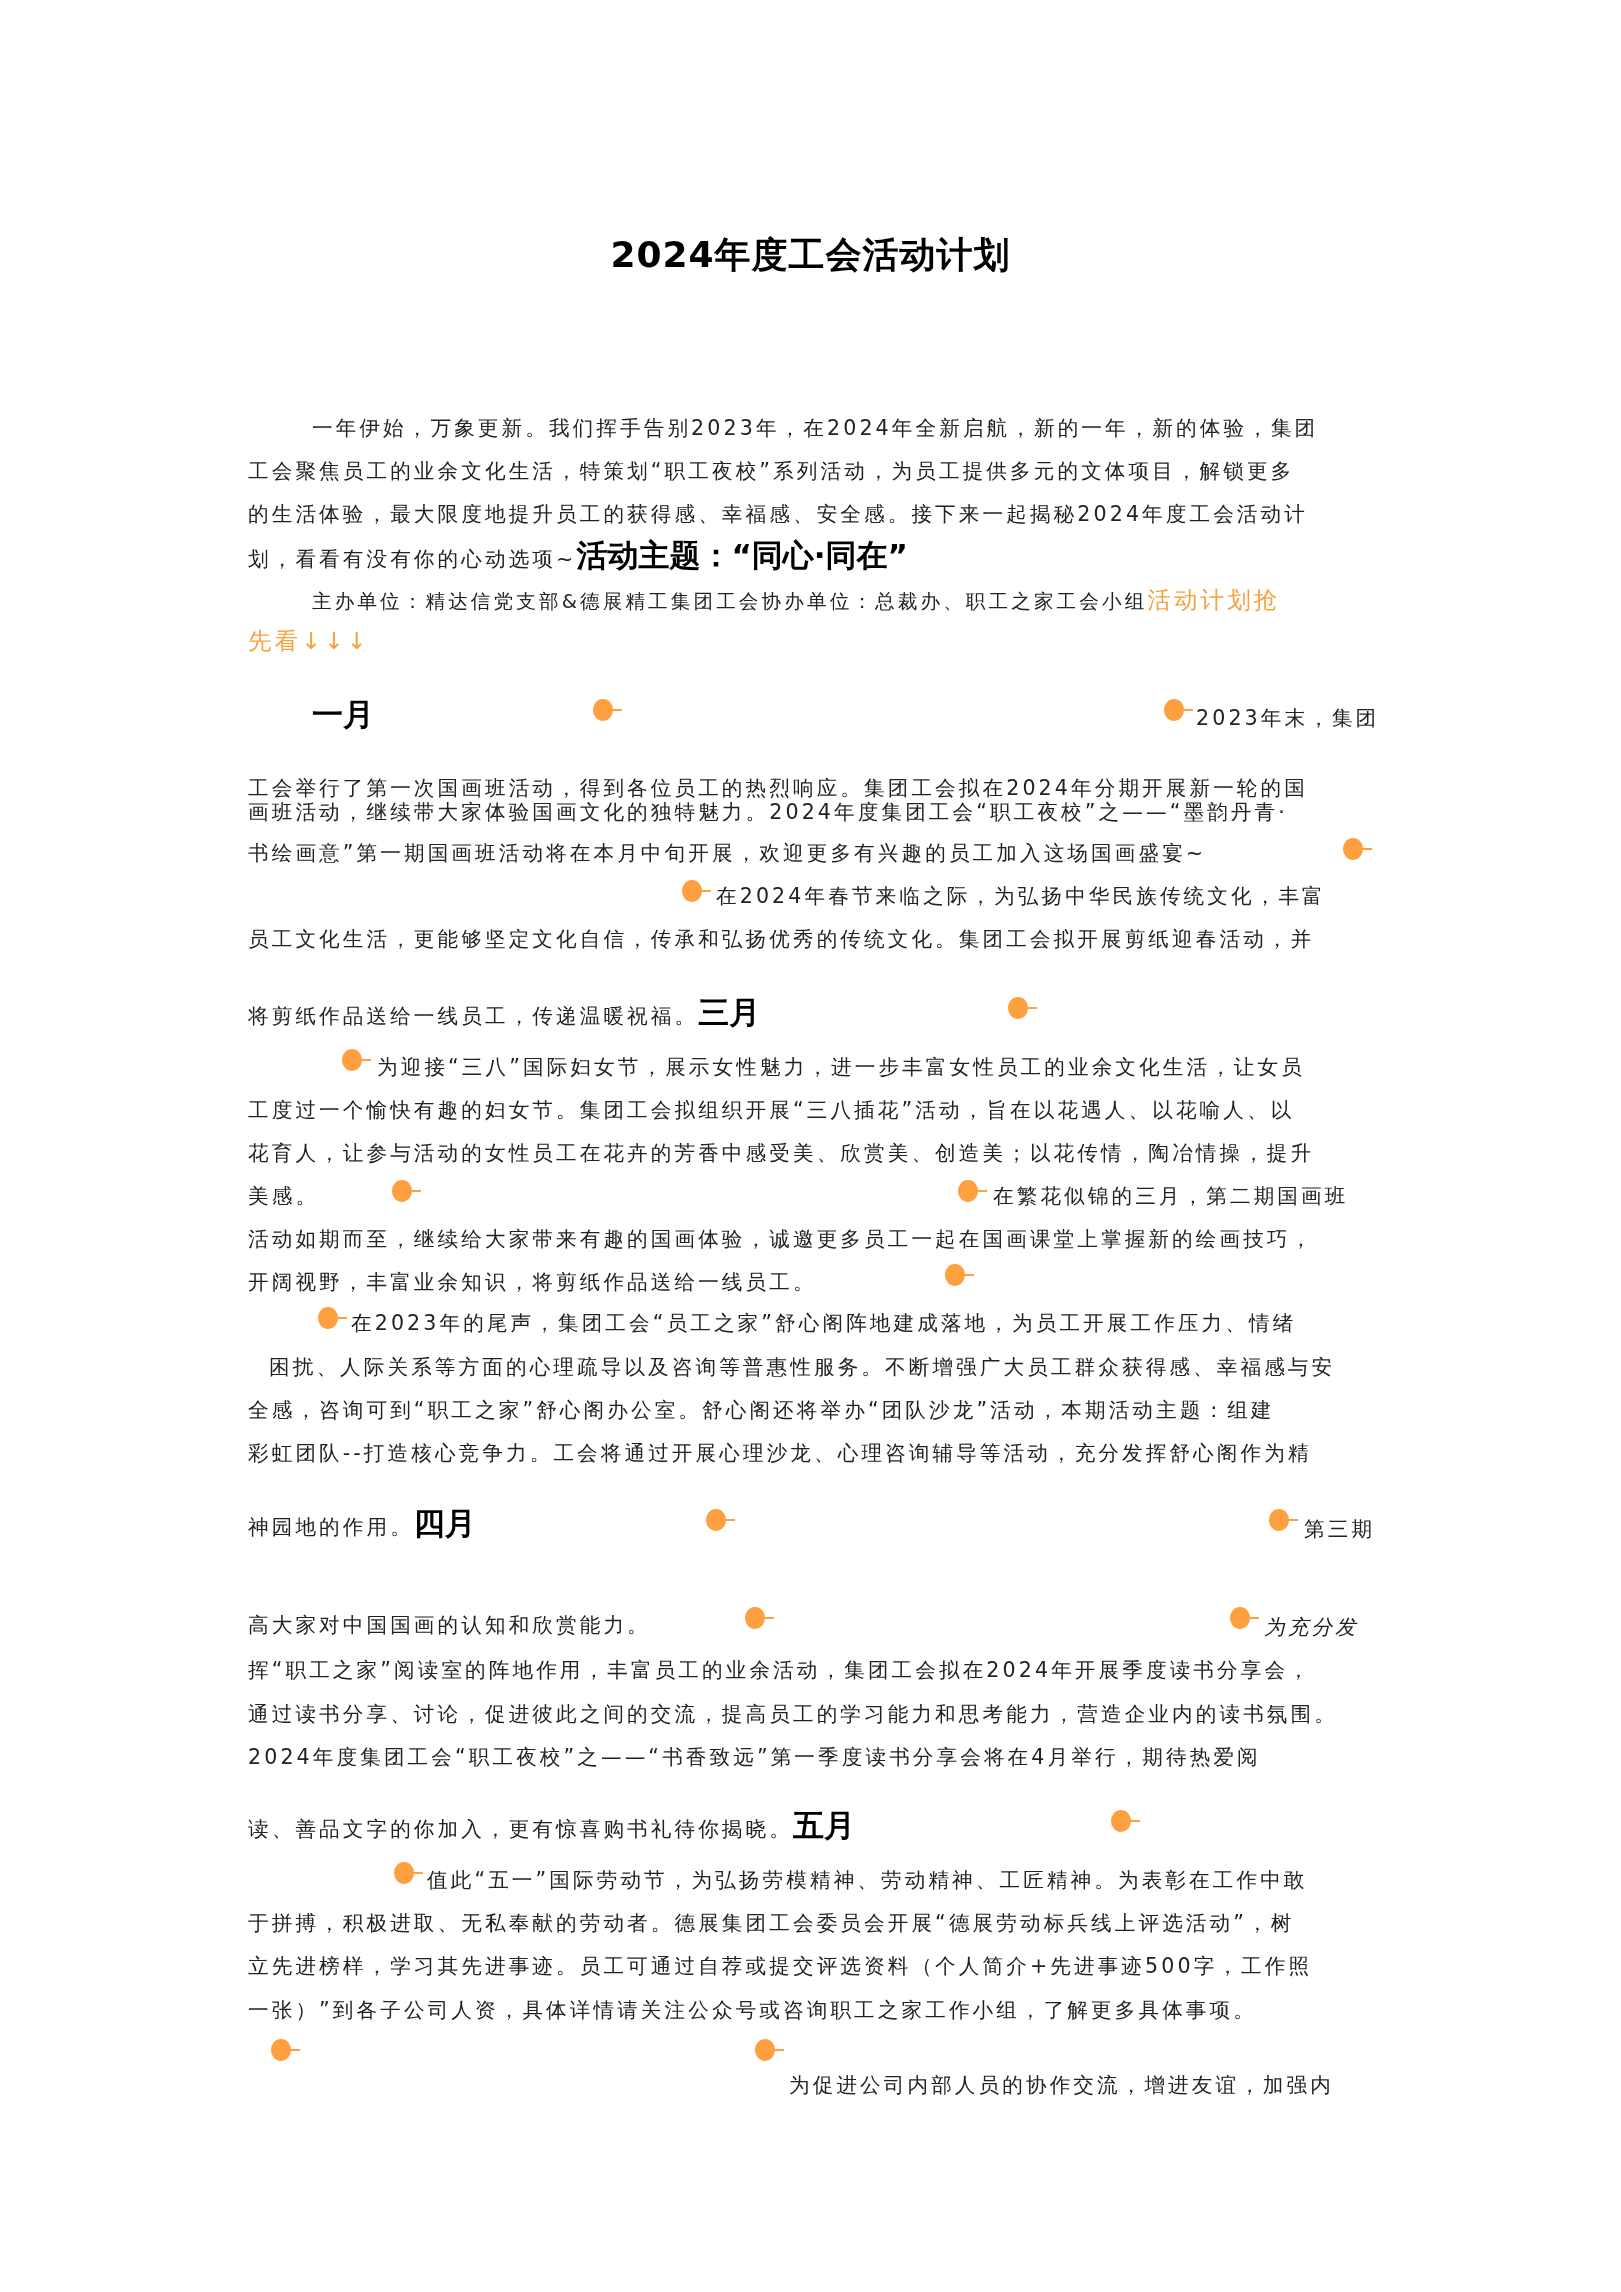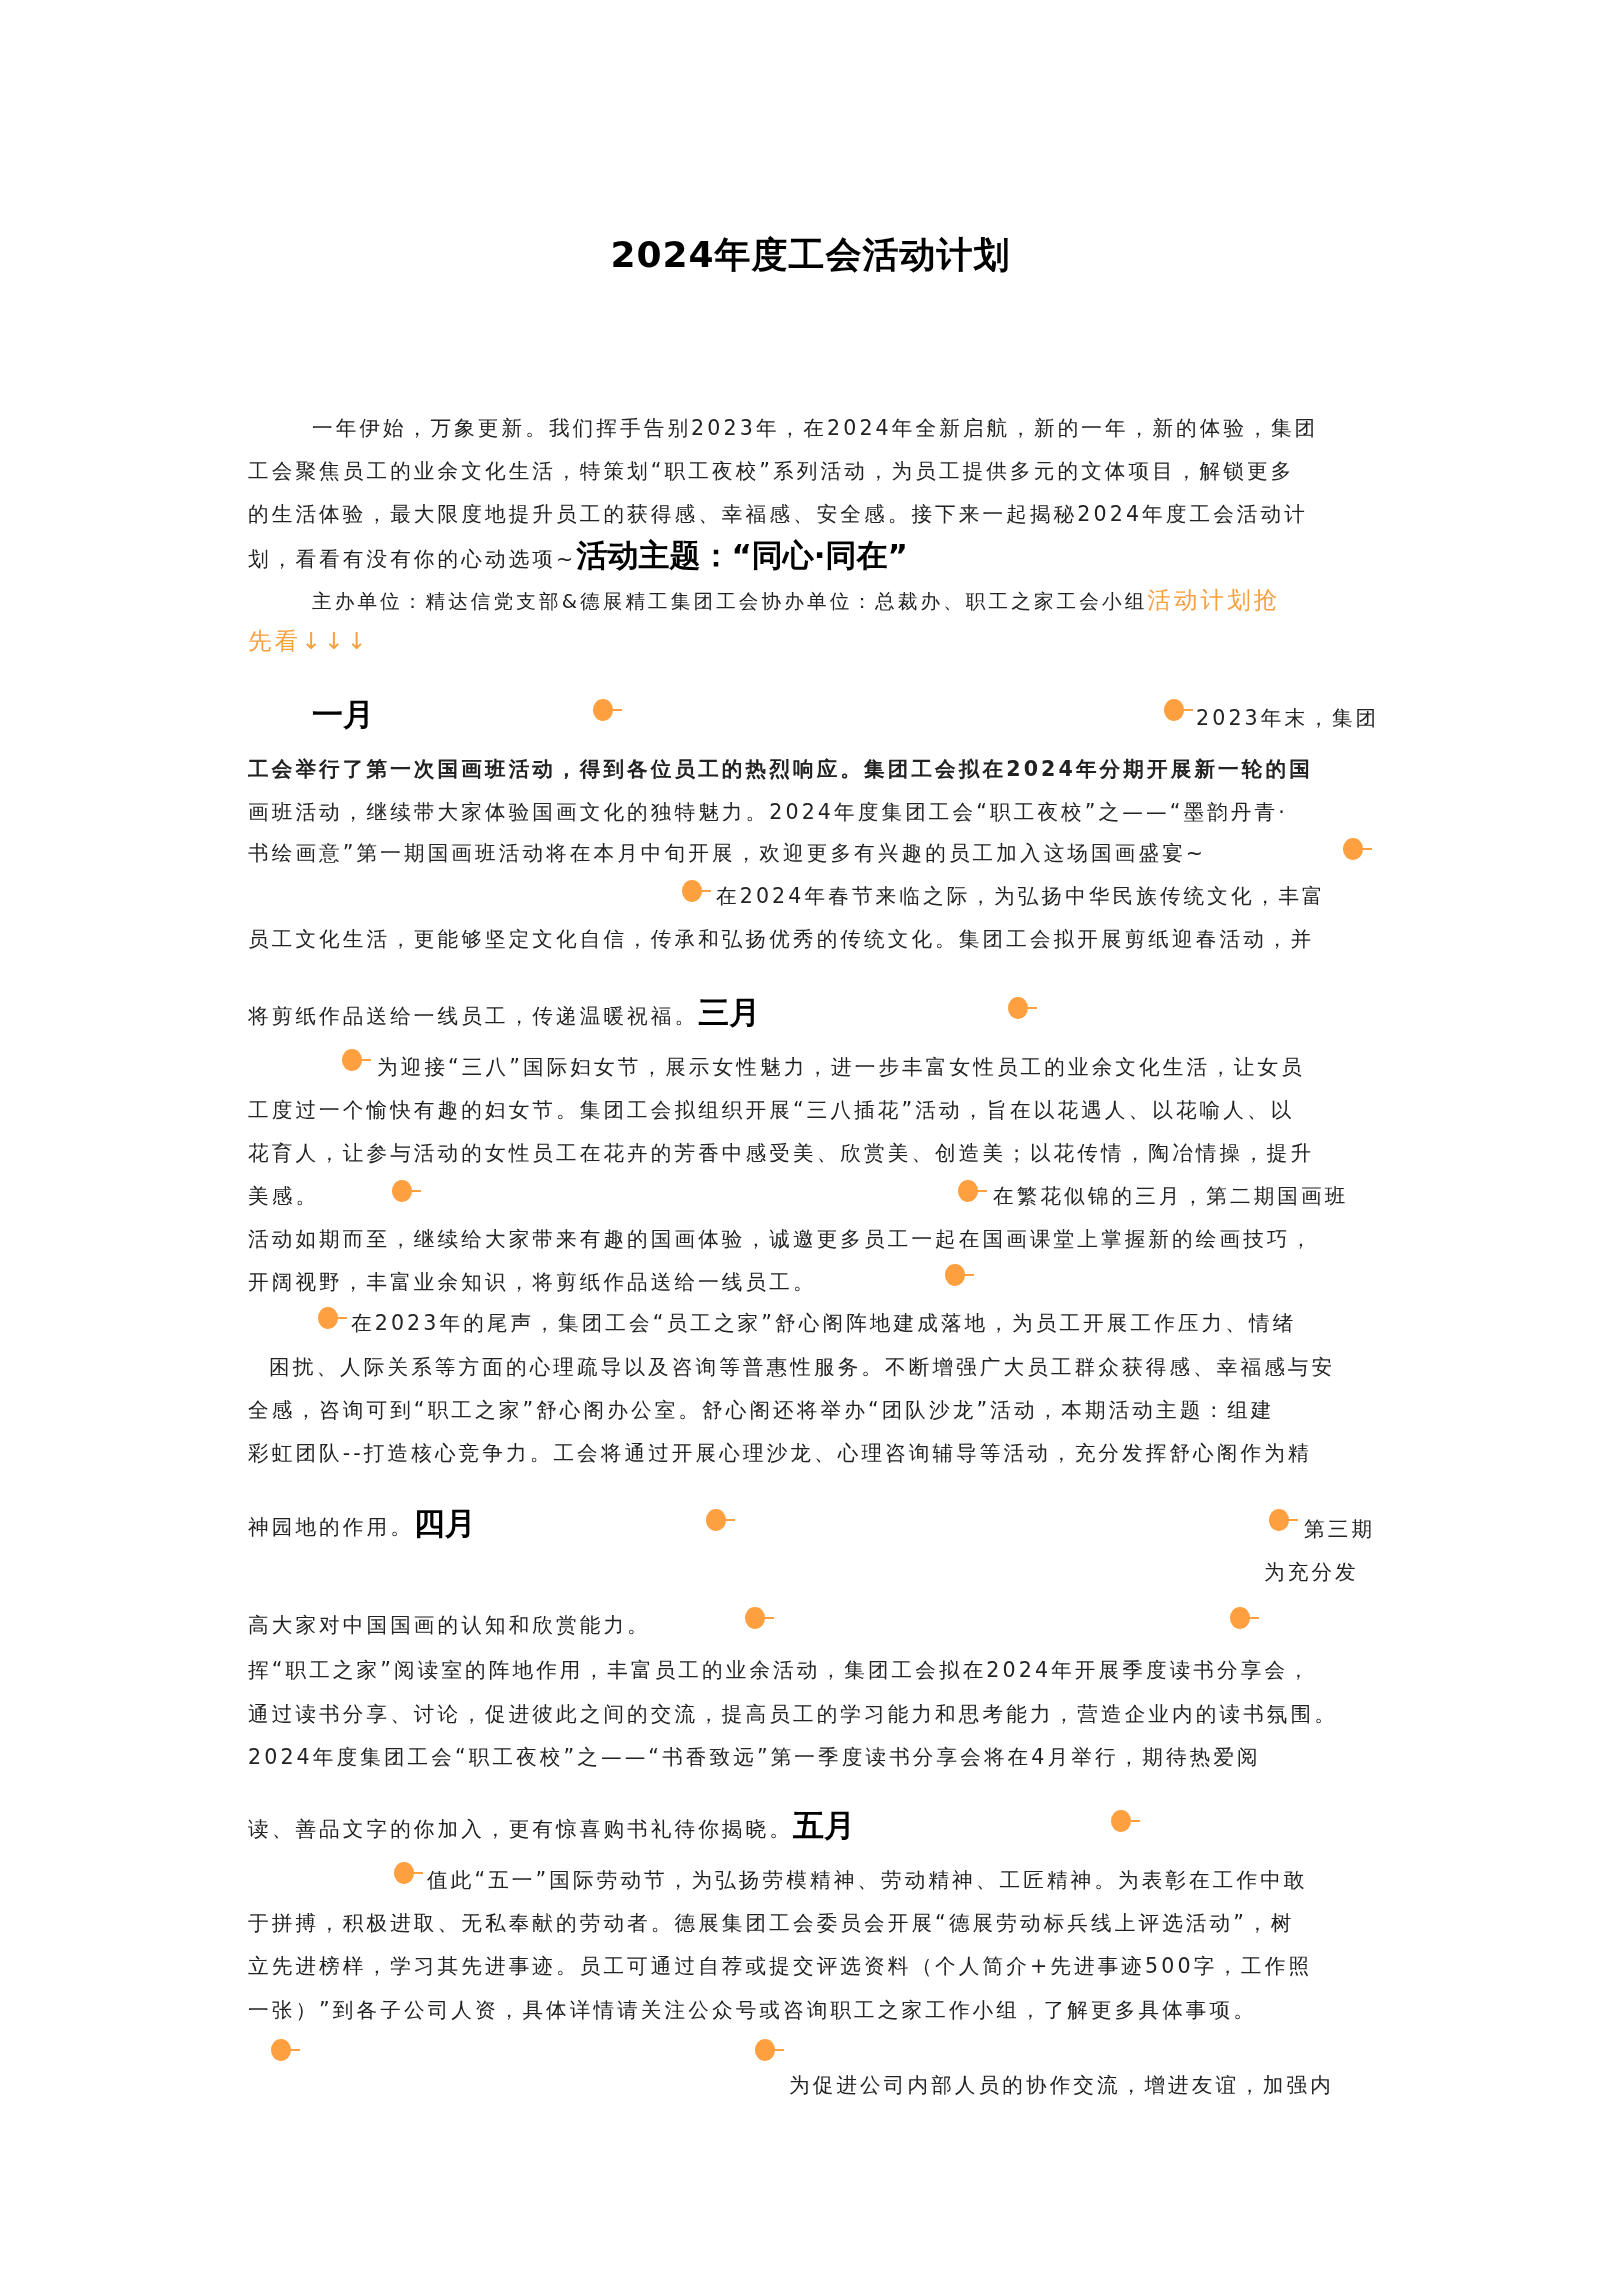--- a/index.html
+++ b/index.html
@@ -34,21 +34,21 @@
   </div>
   <div class="line" style="left:312px; top:586px; font-size:19.6px;">
     <span>主办单位：精达信党支部&amp;德展精工集团工会协办单位：总裁办、职工之家工会小组</span><span class="orange" style="font-size:23.5px;">活动计划抢</span>
   </div>
   <div class="line orange" style="top:627px; font-size:23.5px;">先看↓↓↓</div>
 
   <div class="month" style="left:312px; top:694px;">一月</div>
   <span class="dot" style="left:593px; top:699px;"></span>
   <span class="dot" style="left:1164px; top:699px;"></span>
   <div class="line" style="left:1196px; top:704px;">2023年末，集团</div>
-  <div class="line" style="top:755px;font-weight:bold;">工会举行了第一次国画班活动，得到各位员工的热烈响应。集团工会拟在2024年分期开展新一轮的国</div>
+  <div class="line" style="top:774px;">工会举行了第一次国画班活动，得到各位员工的热烈响应。集团工会拟在2024年分期开展新一轮的国</div>
   <div class="line" style="top:798px;">画班活动，继续带大家体验国画文化的独特魅力。2024年度集团工会“职工夜校”之——“墨韵丹青·</div>
   <div class="line" style="top:839px;">书绘画意”第一期国画班活动将在本月中旬开展，欢迎更多有兴趣的员工加入这场国画盛宴~</div>
   <span class="dot" style="left:1343px; top:838px;"></span>
   <span class="dot" style="left:682px; top:880px;"></span>
   <div class="line" style="left:716px; top:882px;">在2024年春节来临之际，为弘扬中华民族传统文化，丰富</div>
   <div class="line" style="top:925px;">员工文化生活，更能够坚定文化自信，传承和弘扬优秀的传统文化。集团工会拟开展剪纸迎春活动，并</div>
   <div class="line" style="top:998px;">
     <span>将剪纸作品送给一线员工，传递温暖祝福。</span><span class="heading">三月</span>
   </div>
   <span class="dot" style="left:1008px; top:997px;"></span>
@@ -72,21 +72,21 @@
   <div class="line" style="top:1509px;">
     <span>神园地的作用。</span><span class="heading">四月</span>
   </div>
 
   <span class="dot" style="left:706px; top:1509px;"></span>
   <span class="dot" style="left:1269px; top:1509px;"></span>
   <div class="line" style="left:1304px; top:1515px;">第三期</div>
   <div class="line" style="top:1611px;">高大家对中国国画的认知和欣赏能力。</div>
   <span class="dot" style="left:745px; top:1607px;"></span>
   <span class="dot" style="left:1230px; top:1607px;"></span>
-  <div class="line" style="left:1264px; top:1558px;">为充分发</div>
+  <div class="line" style="left:1264px; top:1613px;font-style:italic;">为充分发</div>
   <div class="line" style="top:1656px;">挥“职工之家”阅读室的阵地作用，丰富员工的业余活动，集团工会拟在2024年开展季度读书分享会，</div>
   <div class="line" style="top:1700px;">通过读书分享、讨论，促进彼此之间的交流，提高员工的学习能力和思考能力，营造企业内的读书氛围。</div>
   <div class="line" style="top:1743px;">2024年度集团工会“职工夜校”之——“书香致远”第一季度读书分享会将在4月举行，期待热爱阅</div>
   <div class="line" style="top:1811px;">
     <span>读、善品文字的你加入，更有惊喜购书礼待你揭晓。</span><span class="heading">五月</span>
   </div>
   <span class="dot" style="left:1111px; top:1810px;"></span>
 
   <span class="dot" style="left:394px; top:1862px;"></span>
   <div class="line" style="left:427px; top:1866px;">值此“五一”国际劳动节，为弘扬劳模精神、劳动精神、工匠精神。为表彰在工作中敢</div>

